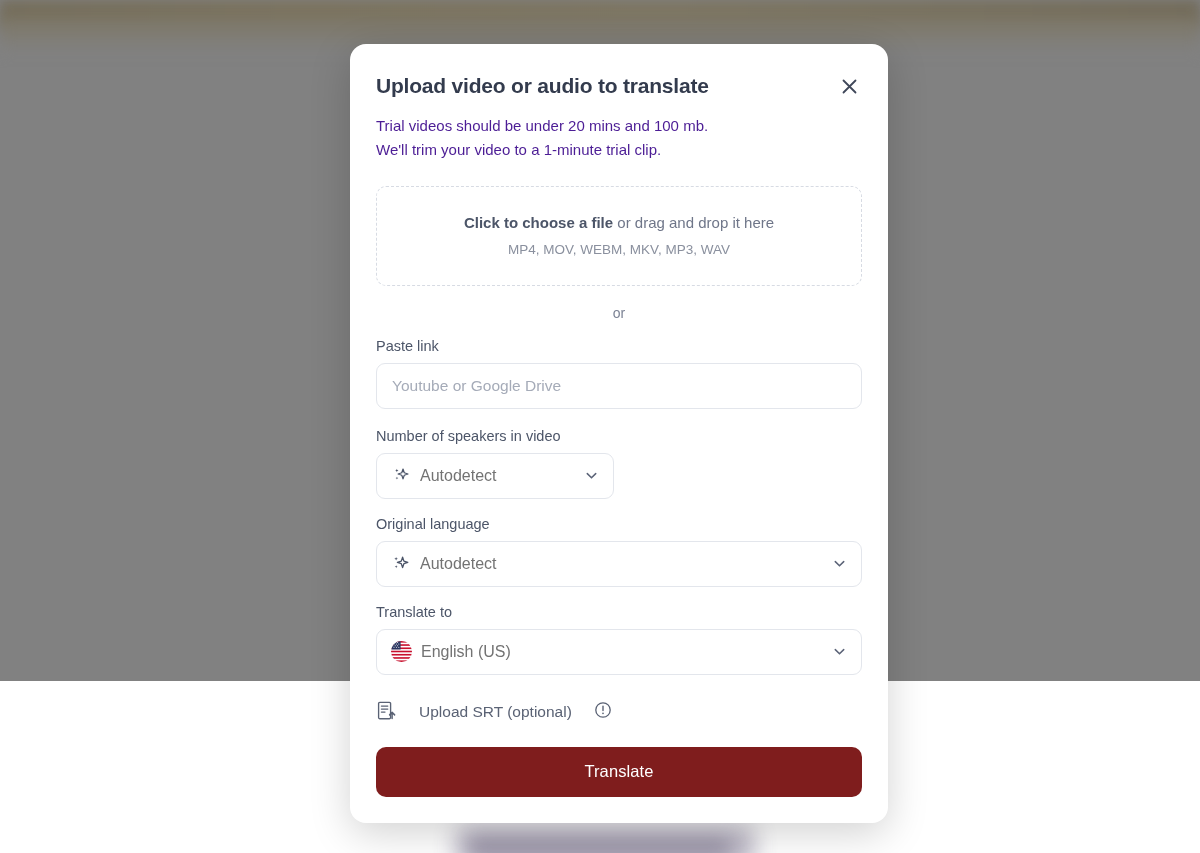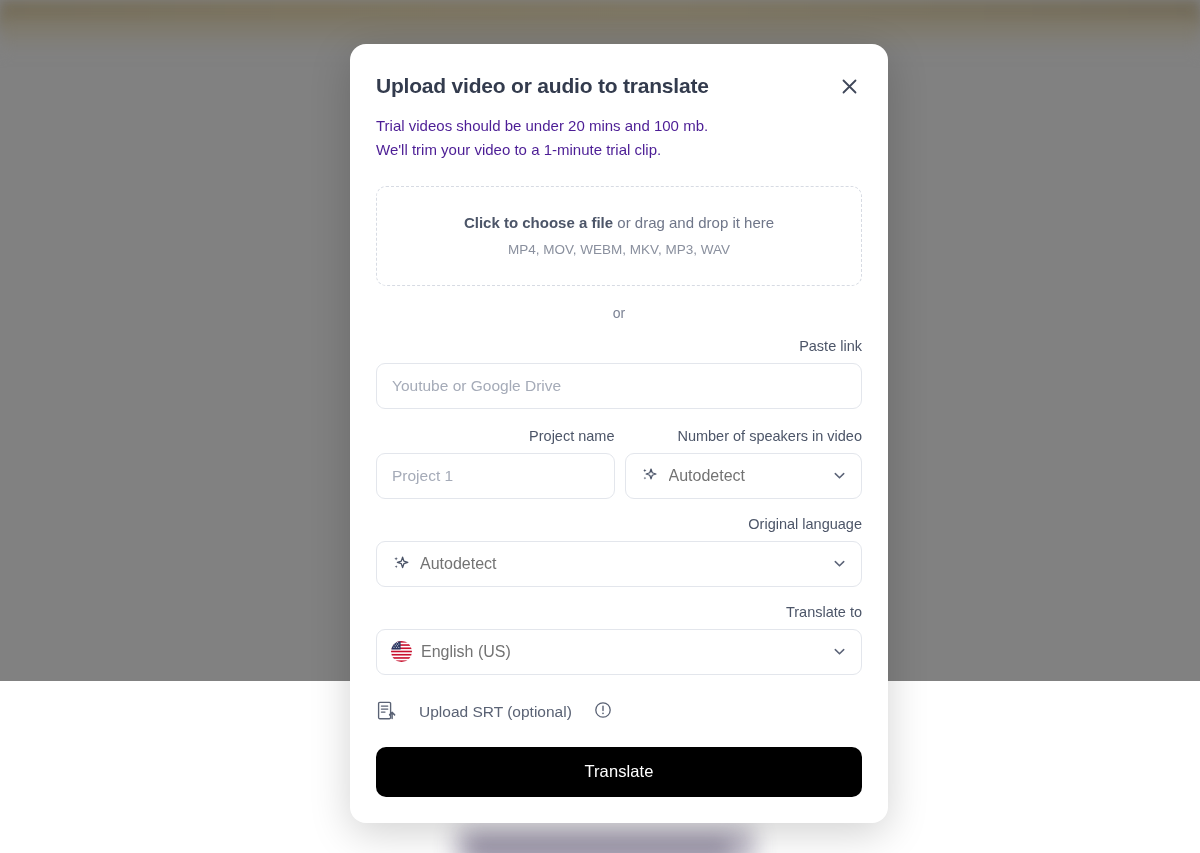--- a/index.html
+++ b/index.html
@@ -136,21 +136,20 @@
     text-align: center;
     font-size: 14px;
     color: #7b8294;
     margin-top: 19px;
   }
 
   .field-label {
     font-size: 14.5px;
     color: #4c5568;
     margin-bottom: 9px;
-    text-align: right;
   }
 
   .group { margin-top: 17px; }
 
   .text-input {
     width: 100%;
     height: 46px;
     border: 1px solid #e3e6ec;
     border-radius: 9px;
     background: #fff;
@@ -221,21 +220,21 @@
     color: #5a6274;
   }
 
   
   .translate-btn {
     margin-top: 22px;
     width: 100%;
     height: 50px;
     border: none;
     border-radius: 10px;
-    background: #000000;
+    background: #7f1d1d;
     color: #ffffff;
     font-size: 16.5px;
     font-family: "Liberation Sans", sans-serif;
     cursor: default;
     letter-spacing: 0.1px;
   }
 </style>
 </head>
 <body>
 
@@ -270,24 +269,20 @@
     </div>
 
     <div class="or-sep">or</div>
 
     <div class="group">
       <div class="field-label">Paste link</div>
       <input class="text-input" type="text" placeholder="Youtube or Google Drive" style="">
     </div>
 
     <div class="row2">
-      <div class="col-left">
-        <div class="field-label">Project name</div>
-        <input class="text-input" type="text" placeholder="Project 1" style="">
-      </div>
       <div class="col-right">
         <div class="field-label">Number of speakers in video</div>
         <div class="select">
           <span class="select-icon">
             <svg width="19" height="19" viewBox="0 0 20 20">
               <path d="M11.6 3.2 L12.9 7.1 L16.8 8.4 L12.9 9.7 L11.6 13.6 L10.3 9.7 L6.4 8.4 L10.3 7.1 Z" fill="none" stroke="#4b5468" stroke-width="1.3" stroke-linejoin="round"></path>
               <path d="M5.1 3.0 L5.6 4.3 L6.9 4.8 L5.6 5.3 L5.1 6.6 L4.6 5.3 L3.3 4.8 L4.6 4.3 Z" fill="#4b5468"></path>
               <path d="M5.2 11.2 L5.6 12.3 L6.7 12.7 L5.6 13.1 L5.2 14.2 L4.8 13.1 L3.7 12.7 L4.8 12.3 Z" fill="#4b5468"></path>
             </svg>
           </span>

